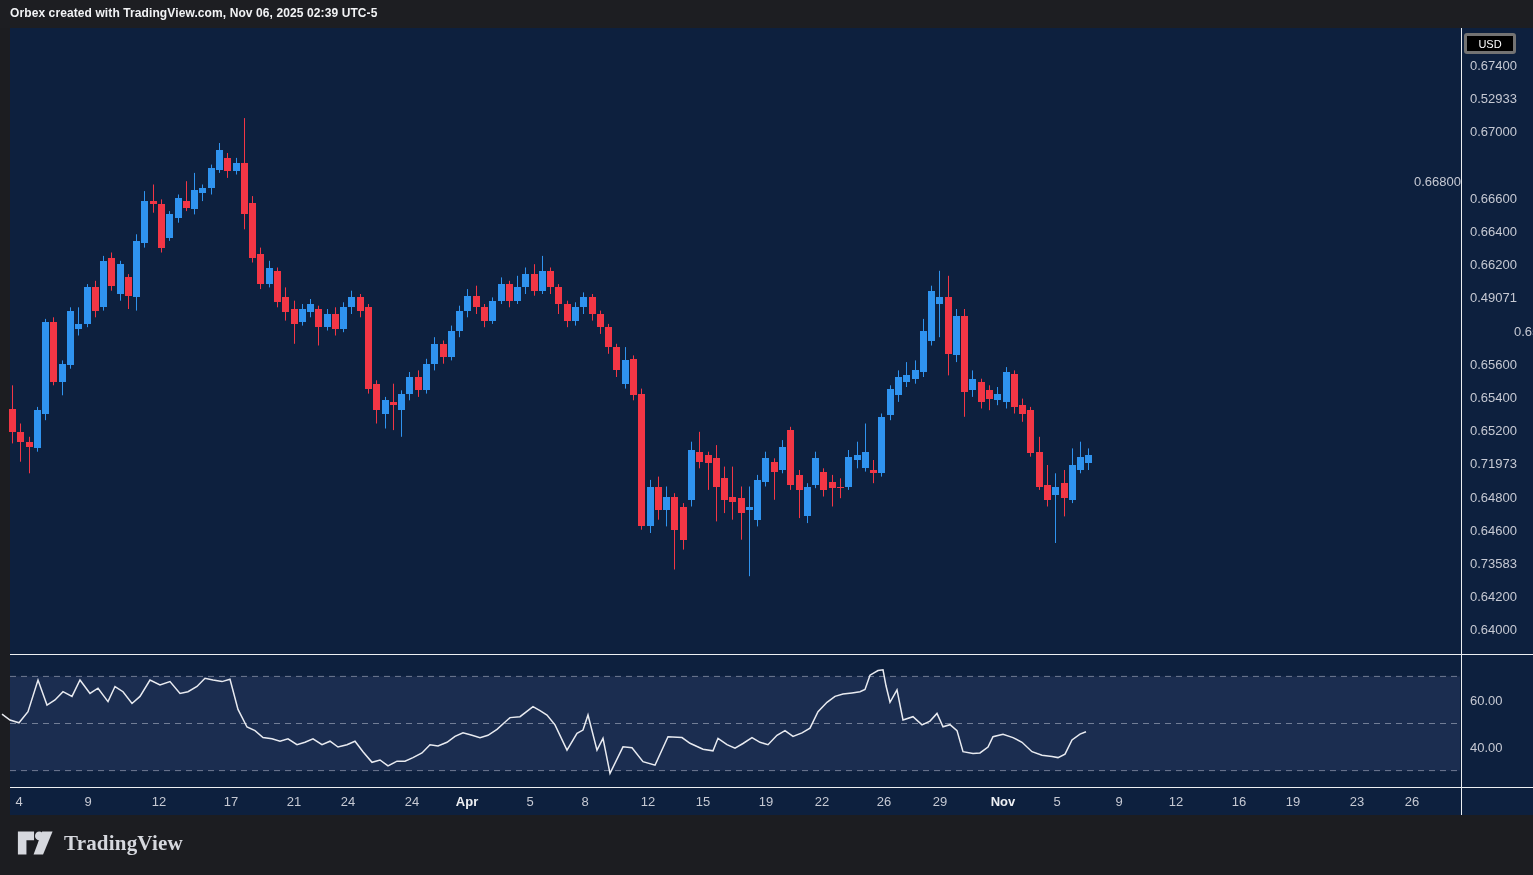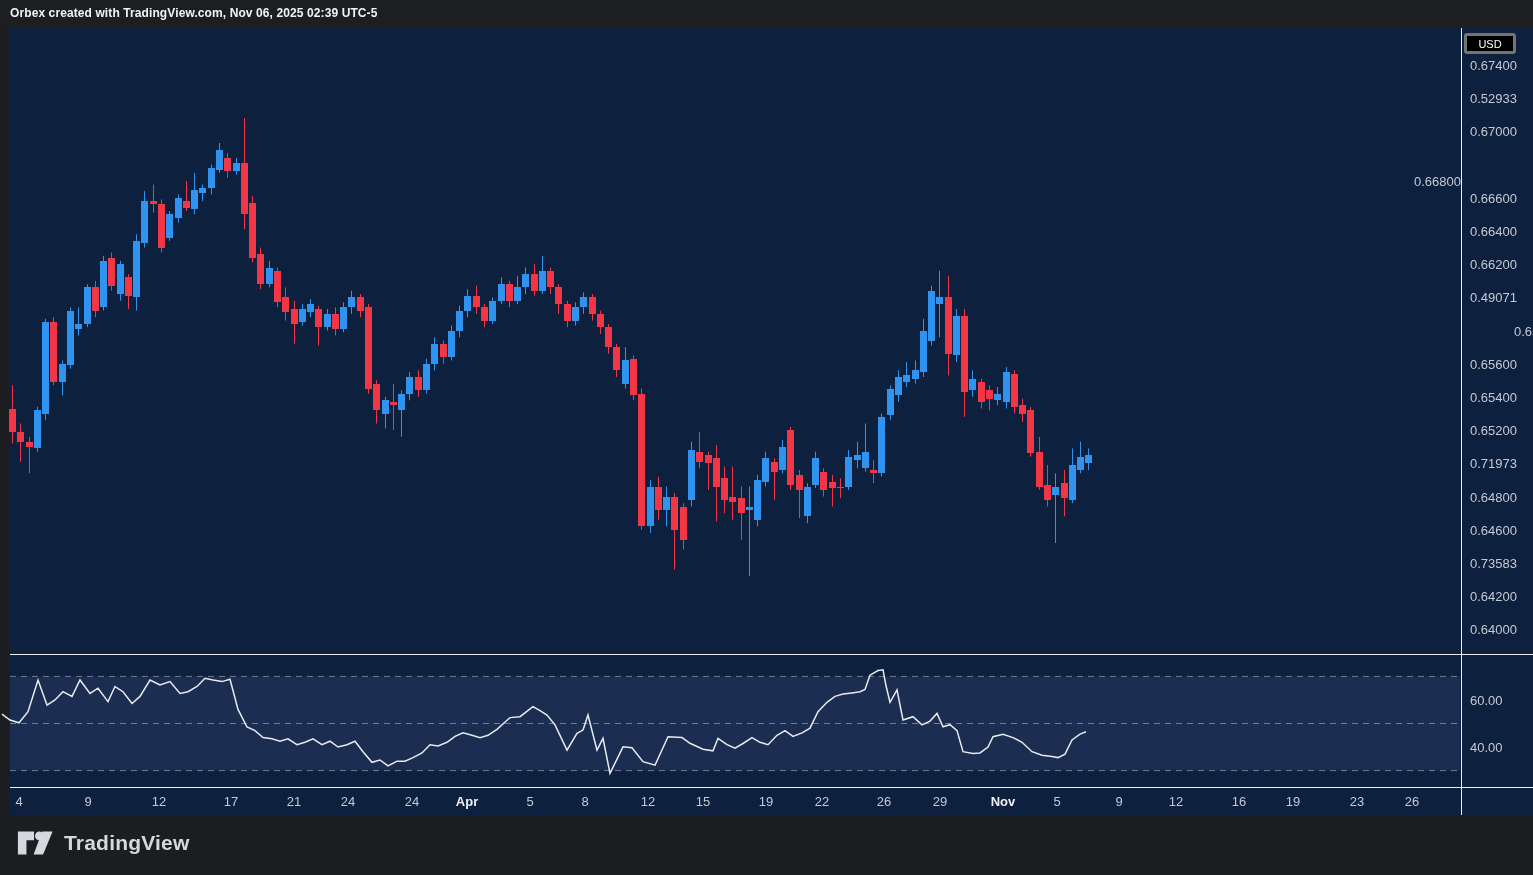--- a/index.html
+++ b/index.html
@@ -17,21 +17,21 @@
   #sep-main-indicator{top:654px;}
   #sep-indicator-time{top:787px;}
   #sep-axis-v{position:absolute;left:1461px;top:28px;width:1px;height:787px;background:#eceff2;}
   #usd-badge{
     position:absolute;left:1464px;top:33px;width:52px;height:21px;
     background:#000;border:3px solid #737373;border-radius:3px;
     color:#fff;font-size:11px;font-weight:400;display:flex;align-items:center;justify-content:center;box-sizing:border-box;
   }
   .tick{position:absolute;font-size:13px;color:#c6c9d3;white-space:nowrap;}
   .tick.month{color:#eef0f4;font-weight:700;}
-  #footer{position:absolute;left:16px;top:829px;display:flex;align-items:center;gap:10px;}
+  #footer{position:absolute;left:16px;top:829px;display:flex;align-items:center;gap:10px;font-family:Liberation Serif, serif;}
   #tv-logo-text{font-size:21px;font-weight:700;color:#d6d8de;letter-spacing:.2px;}
 </style>
 </head>
 <body>
 
 <div id="header-bar">
   <span id="attribution">Orbex created with TradingView.com, Nov 06, 2025 02:39 UTC-5</span>
 </div>
 
 <div id="chart-bg"></div>

